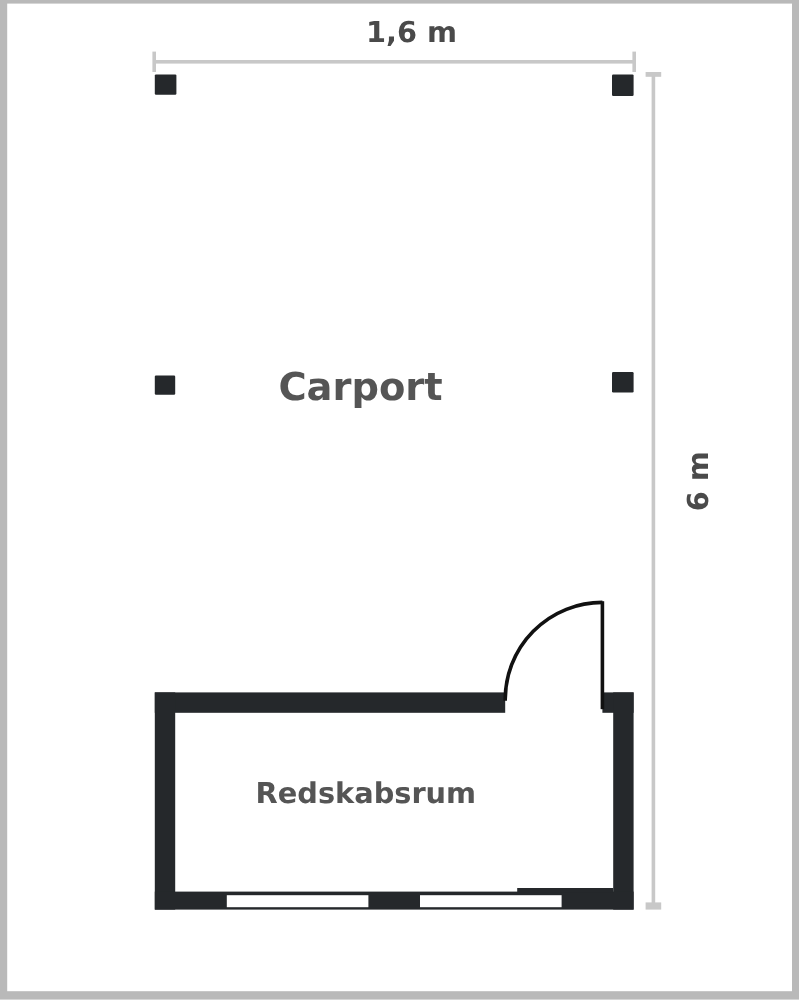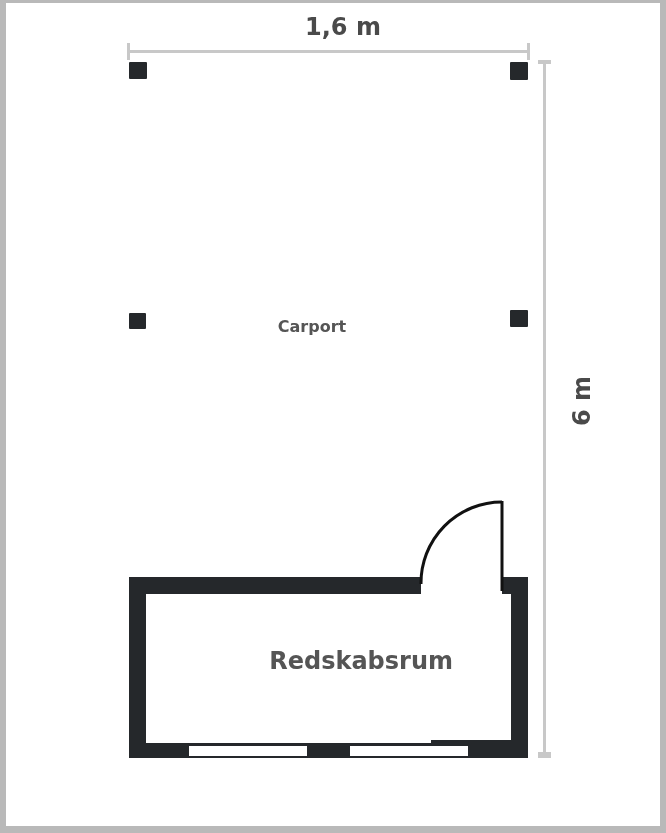--- a/index.html
+++ b/index.html
@@ -47,30 +47,30 @@
 <div class="dimline" style="left:543px; top:61px; width:3px; height:696px;"></div>
 <div class="dimline" style="left:538px; top:60px; width:13px; height:4px;"></div>
 <div class="dimline" style="left:538px; top:752px; width:13px; height:6px;"></div>
 <div class="dim-label" style="left:552px; top:387px; width:60px; text-align:center; font-size:24px; transform: rotate(-90deg);">6 m</div>
 
 <div class="post" style="left:129px; top:62px; width:18px; height:17px;"></div>
 <div class="post" style="left:510px; top:62px; width:18px; height:18px;"></div>
 <div class="post" style="left:129px; top:313px; width:17px; height:16px;"></div>
 <div class="post" style="left:510px; top:310px; width:18px; height:17px;"></div>
 
-<div class="label" style="left:232px; top:317px; width:160px; text-align:center; font-size:16px;">Carport</div>
+<div class="label" style="left:232px; top:303px; width:160px; font-size:32px;">Carport</div>
 
 <div class="wall" style="left:129px; top:577px; width:292px; height:17px;"></div>
 <div class="wall" style="left:502px; top:577px; width:26px; height:17px;"></div>
 <div class="wall" style="left:129px; top:577px; width:17px; height:181px;"></div>
 <div class="wall" style="left:511px; top:577px; width:17px; height:181px;"></div>
 <div class="wall" style="left:129px; top:743px; width:399px; height:15px;"></div>
 <div class="wall" style="left:431px; top:740px; width:80px; height:4px;"></div>
 
 <div class="window" style="left:189px; top:746px; width:118px; height:10px;"></div>
 <div class="window" style="left:350px; top:746px; width:118px; height:10px;"></div>
 
 <svg class="overlay" width="666" height="833">
   <path d="M 421 584 A 81 81 0 0 1 502 502" fill="none" stroke="#111111" stroke-width="3"></path>
   <line x1="502" y1="501" x2="502" y2="591" stroke="#111111" stroke-width="3"></line>
 </svg>
 
-<div class="label" style="left:213px; top:647px; width:240px; text-align:right; font-size:24px;">Redskabsrum</div>
+<div class="label" style="left:213px; top:647px; width:240px; text-align:left; font-size:24px;">Redskabsrum</div>
 
 </body></html>

